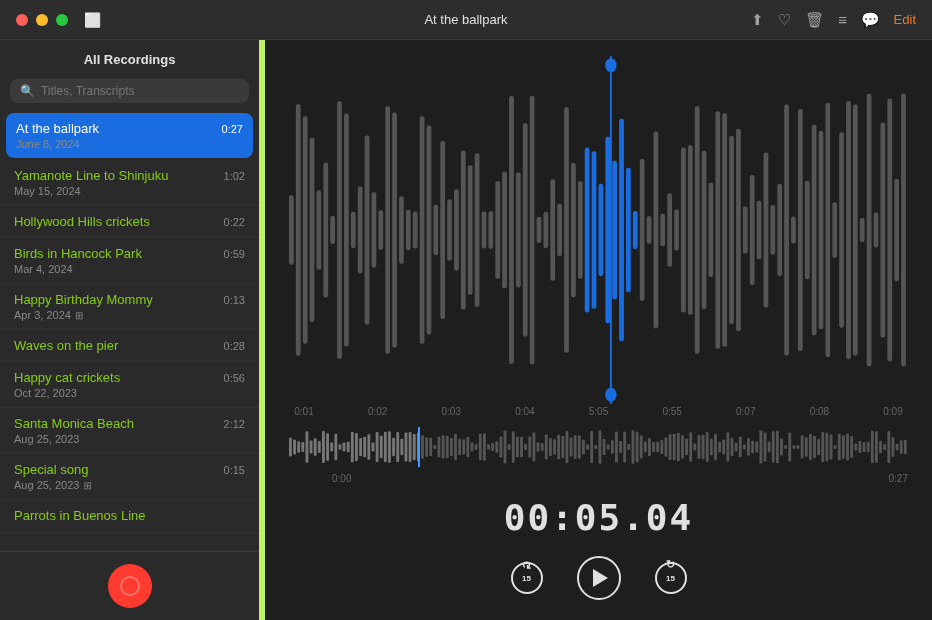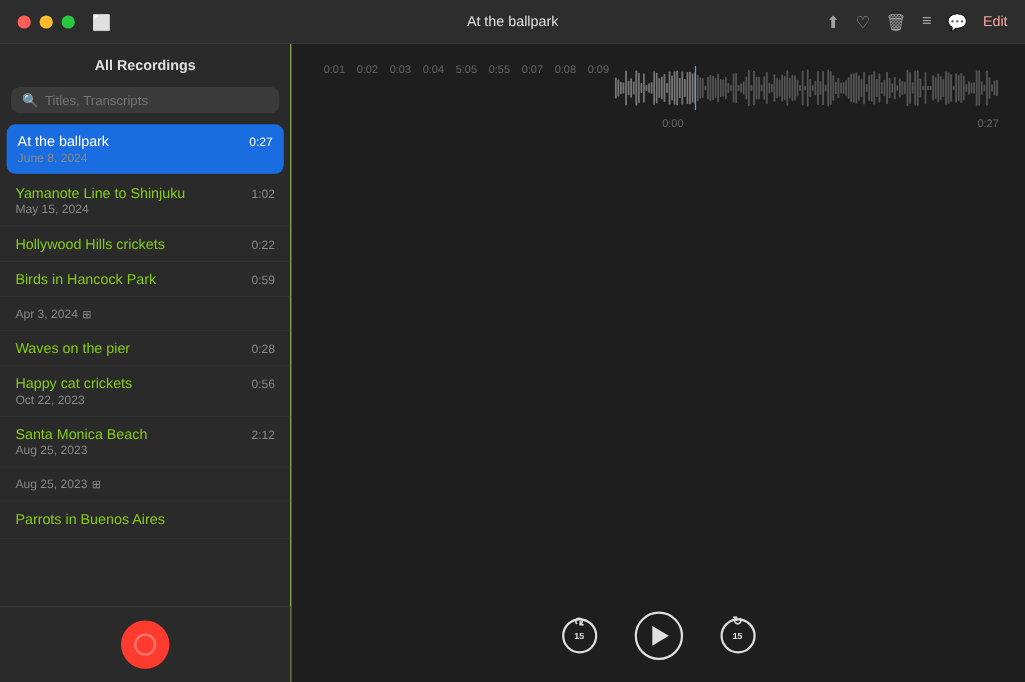--- a/index.html
+++ b/index.html
@@ -48,35 +48,35 @@
       display: flex;
       gap: 14px;
       align-items: center;
     }
     .titlebar-icon {
       color: #a0a0a0;
       font-size: 15px;
       cursor: pointer;
     }
     .titlebar-edit {
-      color: #fca5a5;
+      color: #f97316;
       font-size: 13px;
       cursor: pointer;
     }
     
     .main {
       display: flex;
       flex: 1;
       overflow: hidden;
     }
     
     .sidebar {
       width: 265px;
       background: #2a2a2a;
-      border-right: 1px solid #bef264;
+      border-right: 6px solid #bef264;
       display: flex;
       flex-direction: column;
       flex-shrink: 0;
     }
     .sidebar-header {
       padding: 12px 16px 8px;
       font-size: 13px;
       font-weight: 600;
       color: #e0e0e0;
       text-align: center;
@@ -185,21 +185,21 @@
       display: flex;
       flex-direction: column;
       padding: 16px 24px;
       overflow: hidden;
     }
     
     .waveform-container {
       flex: 1;
       position: relative;
       display: flex;
-      flex-direction: row;
+      flex-direction: column;
     }
     .main-waveform {
       flex: 1;
       position: relative;
       overflow: hidden;
     }
     .waveform-svg {
       width: 100%;
       height: 100%;
     }
@@ -349,22 +349,29 @@
           <div class="recording-item-row">
             <span class="recording-title">Hollywood Hills crickets</span>
             <span class="recording-duration">0:22</span>
           </div>
         </div>
         <div class="recording-item">
           <div class="recording-item-row">
             <span class="recording-title">Birds in Hancock Park</span>
             <span class="recording-duration">0:59</span>
           </div>
-        </div>
-        <div class="recording-item">
+          <div class="recording-meta">
+            <span class="recording-date">Mar 4, 2024</span>
+          </div>
+        </div>
+        <div class="recording-item">
+          <div class="recording-item-row">
+            <span class="recording-title">Happy Birthday Mommy</span>
+            <span class="recording-duration">0:13</span>
+          </div>
           <div class="recording-meta">
             <span class="recording-date">Apr 3, 2024</span>
             <span class="shared-icon">⊞</span>
           </div>
         </div>
         <div class="recording-item">
           <div class="recording-item-row">
             <span class="recording-title">Waves on the pier</span>
             <span class="recording-duration">0:28</span>
           </div>
@@ -381,28 +388,32 @@
         <div class="recording-item">
           <div class="recording-item-row">
             <span class="recording-title">Santa Monica Beach</span>
             <span class="recording-duration">2:12</span>
           </div>
           <div class="recording-meta">
             <span class="recording-date">Aug 25, 2023</span>
           </div>
         </div>
         <div class="recording-item">
+          <div class="recording-item-row">
+            <span class="recording-title">Special song</span>
+            <span class="recording-duration">0:15</span>
+          </div>
           <div class="recording-meta">
             <span class="recording-date">Aug 25, 2023</span>
             <span class="shared-icon">⊞</span>
           </div>
         </div>
         <div class="recording-item">
           <div class="recording-item-row">
-            <span class="recording-title">Parrots in Buenos Aires</span>
+            <span class="recording-title">Parrots in Buenos Line</span>
             <span class="recording-duration"></span>
           </div>
           <div class="recording-meta">
             <span class="recording-date"></span>
           </div>
         </div>
       </div>
     <div class="sidebar-footer">
       <button class="record-button"></button>
     </div>
@@ -676,20 +687,21 @@
             <line x1="136.5" y1="0" x2="136.5" y2="50" stroke="#4a9eff" stroke-width="2"></line>
           </svg>
         <div class="mini-time-labels">
           <span style="font-size:10px;color:#666;margin-left:43px;">0:00</span>
           <span style="font-size:10px;color:#666;">0:27</span>
         </div>
       </div>
 
     </div>
 
+    <div class="timer-display">00:05.04</div>
 
     <div class="playback-controls">
       <button class="control-btn skip-btn">
         <div class="skip-circle">
           <span style="font-size:8px;font-weight:700;">15</span>
           <span style="position:absolute;top:-6px;font-size:11px;transform:rotate(180deg);display:inline-block;">↻</span>
         </div>
       </button>
       <button class="control-btn play-btn">
         <div class="play-triangle"></div>

